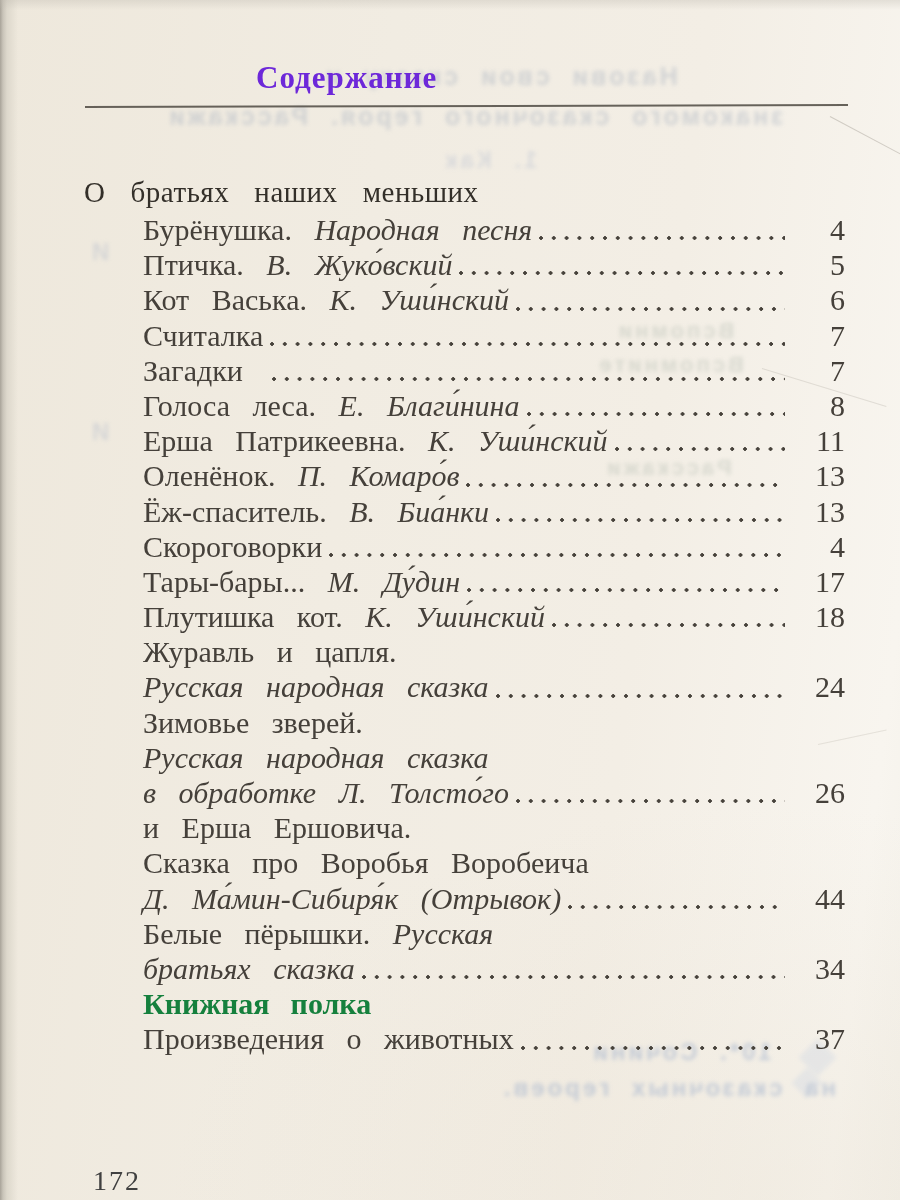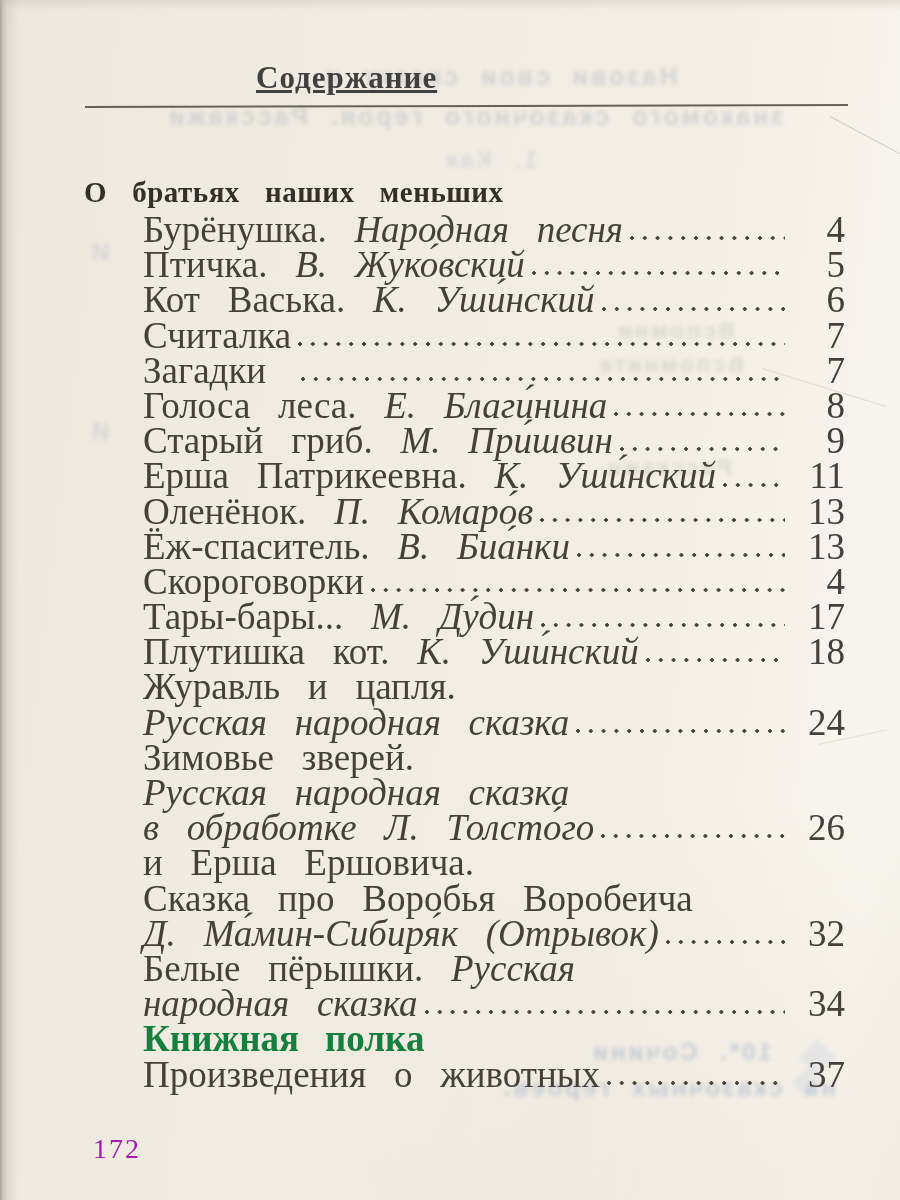--- a/index.html
+++ b/index.html
@@ -29,48 +29,48 @@
     position:absolute;inset:0;filter:blur(2.2px);opacity:.55;pointer-events:none;
     font-family:"Liberation Sans","DejaVu Sans",sans-serif;font-weight:bold;
   }
   .show-through .frag{position:absolute;transform:scaleX(-1);letter-spacing:3px;word-spacing:10px;white-space:nowrap;}
   .diamond{position:absolute;background:#c5d0e2;opacity:.55;}
   
   .scratch{position:absolute;height:1px;background:rgba(110,104,94,.28);transform-origin:left center;}
   
   .title{
     position:absolute;top:60px;left:256px;
-    font-size:31px;font-weight:bold;color:#404040;letter-spacing:1px;text-decoration:underline;
+    font-size:31px;font-weight:bold;color:#6d28d9;letter-spacing:1px;
   }
   .rule{
     position:absolute;left:85px;top:105px;width:763px;height:2px;
     background:#56524a;opacity:.9;transform:rotate(-0.15deg);
   }
   .section-heading{
     position:absolute;left:84px;top:176px;
-    font-size:29px;font-weight:bold;color:#332f29;word-spacing:.6em;letter-spacing:.5px;
+    font-size:29px;font-weight:normal;color:#332f29;word-spacing:.6em;letter-spacing:.5px;
   }
   .toc-list{
     position:absolute;left:143px;top:212px;width:702px;
-    font-size:37px;color:var(--ink,#45403a);
+    font-size:30px;color:var(--ink,#45403a);
   }
   .entry{display:flex;align-items:baseline;height:35.2px;line-height:35.2px;word-spacing:.5em;}
   .etext{white-space:pre-wrap;flex:0 0 auto;}
   .p-n{font-style:normal;}
   .p-i{font-style:italic;}
   .p-b{font-weight:bold;color:#15803d;word-spacing:.45em;}
   .leader{
     flex:1 1 auto;align-self:stretch;margin-left:5px;margin-right:12px;min-width:18px;
     background-image:radial-gradient(circle at 2px 3px, #47423b 1.55px, rgba(71,66,59,0) 1.95px);
     background-size:12.8px 6px;background-repeat:repeat-x;
     background-position:left 2px bottom 6px;
   }
   .pnum{flex:0 0 auto;width:48px;text-align:right;word-spacing:0;}
   .folio{
-    position:absolute;left:93px;top:1133px;font-size:28px;color:#a21caf;letter-spacing:2px;
+    position:absolute;left:93px;top:1165px;font-size:28px;color:#404040;letter-spacing:2px;
   }
 </style>
 </head>
 <body style="--paper: #f1ece2; --ink: #45403a;">
 
 <div class="paper"></div>
 <div class="edge-left"></div>
 <div class="edge-top"></div>
 
 <div class="show-through">
@@ -121,25 +121,20 @@
       <span class="etext"><span class="p-n">Загадки </span></span>
       <span class="leader"></span>
       <span class="pnum">7</span>
     </div>
     <div class="entry">
       <span class="etext"><span class="p-n">Голоса леса. </span><span class="p-i">Е. Благи́нина</span></span>
       <span class="leader"></span>
       <span class="pnum">8</span>
     </div>
     <div class="entry">
-      <span class="etext"><span class="p-n">Старый гриб. </span><span class="p-i">М. При́швин</span></span>
-      <span class="leader"></span>
-      <span class="pnum">9</span>
-    </div>
-    <div class="entry">
       <span class="etext"><span class="p-n">Ерша Патрикеевна. </span><span class="p-i">К. Уши́нский</span></span>
       <span class="leader"></span>
       <span class="pnum">11</span>
     </div>
     <div class="entry">
       <span class="etext"><span class="p-n">Оленёнок. </span><span class="p-i">П. Комаро́в</span></span>
       <span class="leader"></span>
       <span class="pnum">13</span>
     </div>
     <div class="entry">
@@ -183,27 +178,27 @@
     </div>
     <div class="entry">
       <span class="etext"><span class="p-n">и Ерша Ершовича.</span></span>
     </div>
     <div class="entry">
       <span class="etext"><span class="p-n">Сказка про Воробья Воробеича</span></span>
     </div>
     <div class="entry">
       <span class="etext"><span class="p-i">Д. Ма́мин-Сибиря́к (Отрывок)</span></span>
       <span class="leader"></span>
-      <span class="pnum">32</span>
+      <span class="pnum">44</span>
     </div>
     <div class="entry">
       <span class="etext"><span class="p-n">Белые пёрышки. </span><span class="p-i">Русская</span></span>
     </div>
     <div class="entry">
-      <span class="etext"><span class="p-i">народная сказка</span></span>
+      <span class="etext"><span class="p-i">братьях сказка</span></span>
       <span class="leader"></span>
       <span class="pnum">34</span>
     </div>
     <div class="entry">
       <span class="etext"><span class="p-b">Книжная полка</span></span>
     </div>
     <div class="entry">
       <span class="etext"><span class="p-n">Произведения о животных</span></span>
       <span class="leader"></span>
       <span class="pnum">37</span>

